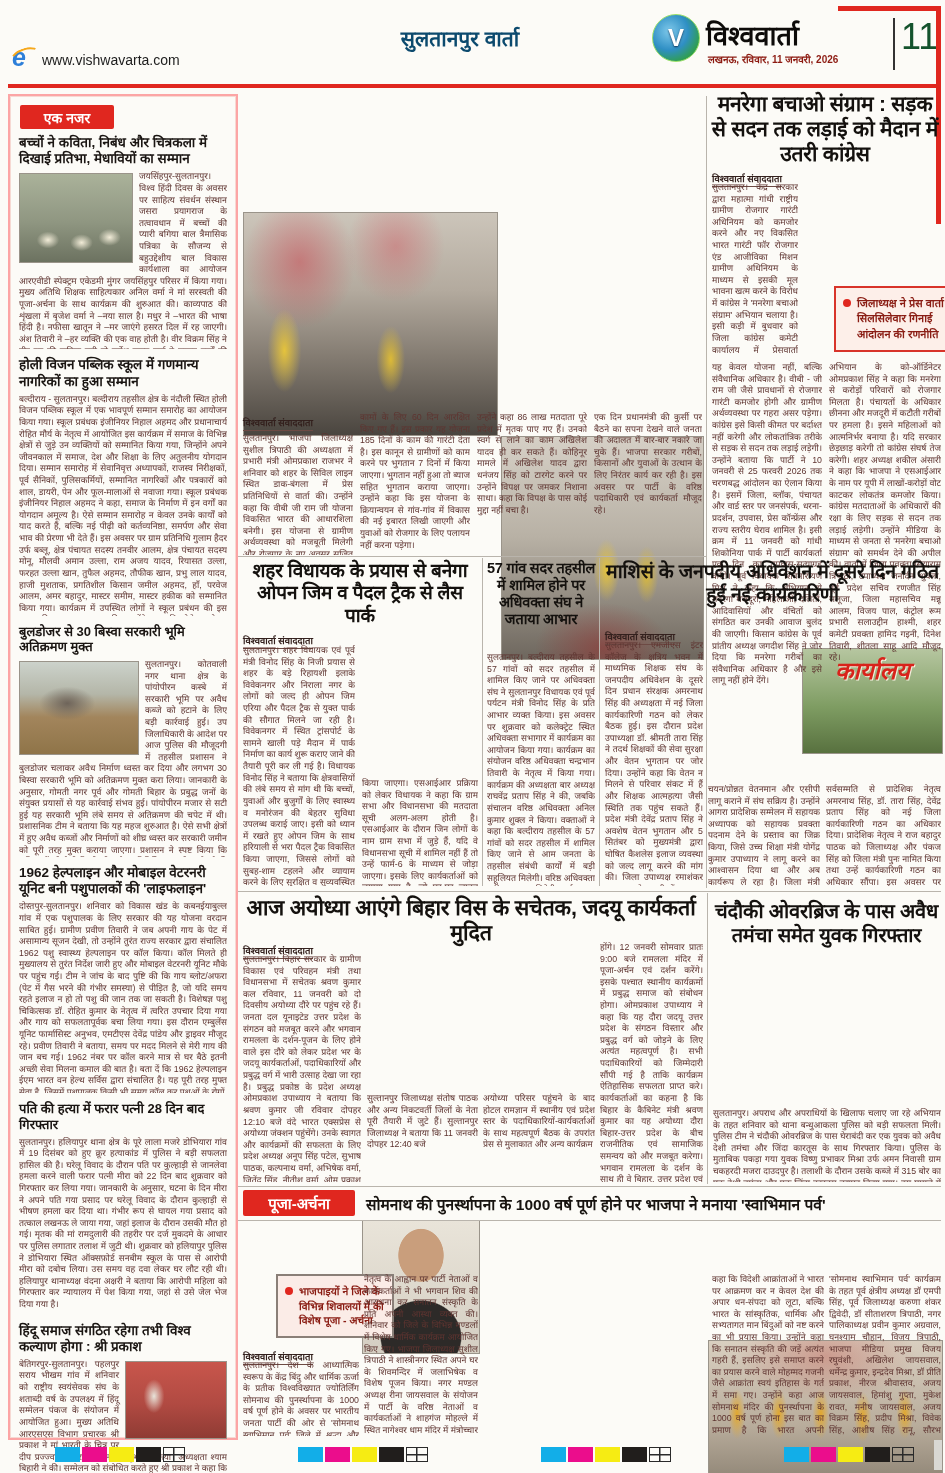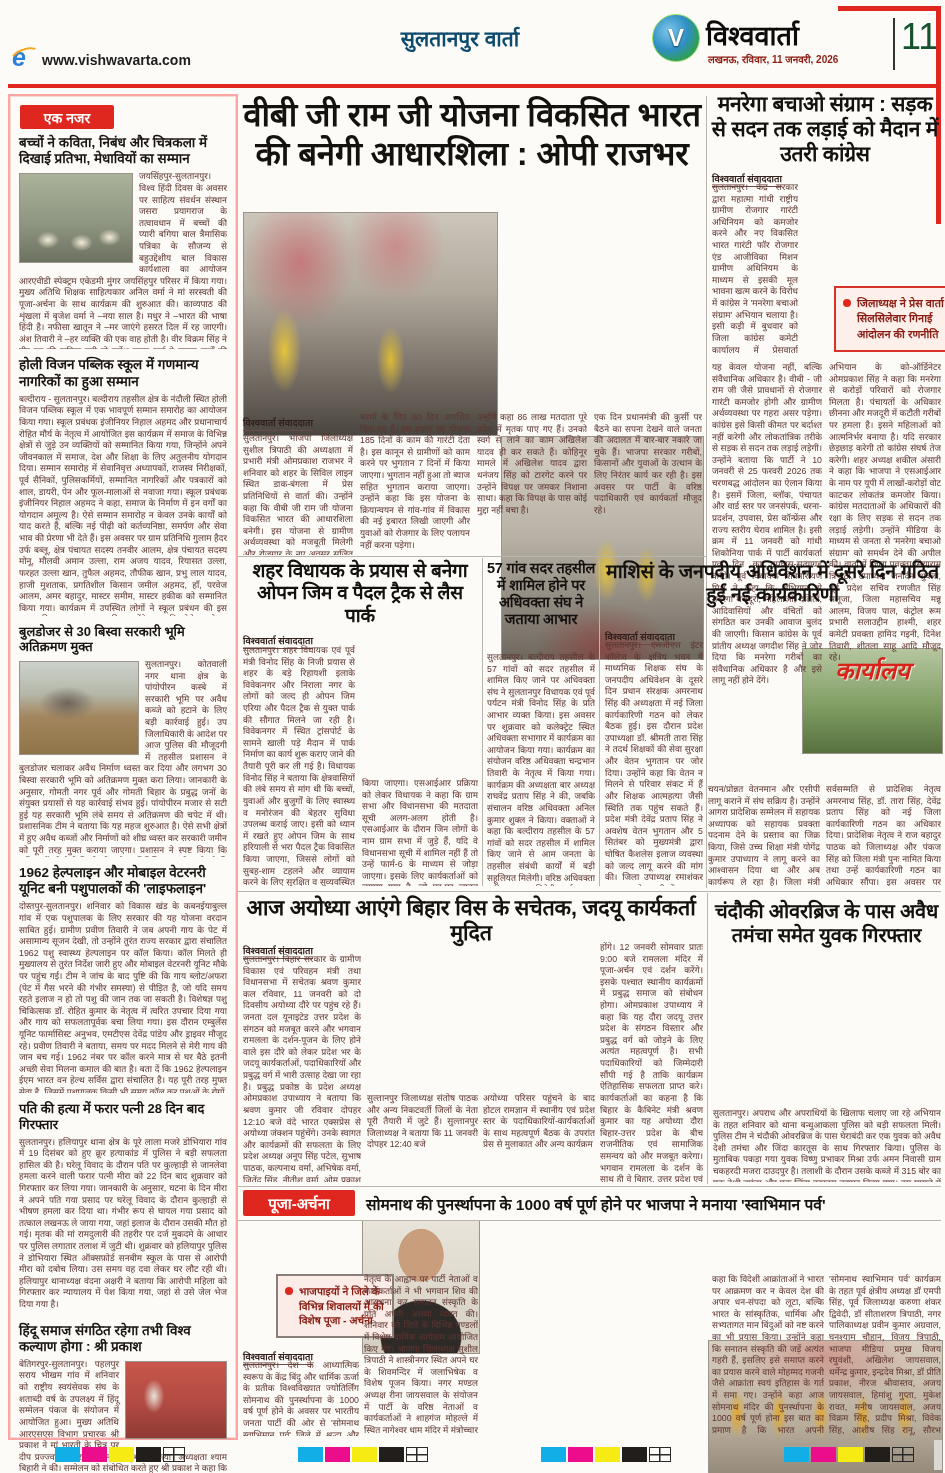--- a/index.html
+++ b/index.html
@@ -74,21 +74,21 @@
     background:radial-gradient(circle at 35% 35%,#7ec8ea 0%,#2f8fc4 45%,#2f9e4f 75%,#1c6d38 100%);
     display:flex;align-items:center;justify-content:center;border:1px solid #9adf6a;}
   .logo span{color:#fff;font-weight:bold;font-size:24px;text-shadow:0 1px 2px #135;}
 </style>
 </head>
 <body>
 
 <div class="page">
 
   <div class="abs eic" style="left:12px;top:44px;"><span class="e">e</span></div>
-  <div class="abs" style="left:42px;top:52px;font-weight:bold;font-size:14px;color:#1d1d1d;">www.vishwavarta.com</div>
+  <div class="abs" style="left:42px;top:52px;font-weight:normal;font-size:14px;color:#1d1d1d;">www.vishwavarta.com</div>
   <div class="abs" style="left:300px;top:24px;width:320px;font-size:21px;font-weight:bold;text-align:center;color:#0c4a6e;">सुलतानपुर वार्ता</div>
   <div class="abs logo" style="left:652px;top:14px;">
     <span>V</span>
   </div>
   <div class="abs" style="left:706px;top:16px;font-size:27px;font-weight:bold;color:#0d0b09;">विश्ववार्ता</div>
   <div class="abs" style="left:708px;top:52px;font-size:10px;font-weight:bold;color:#8d1b12;">लखनऊ, रविवार, 11 जनवरी, 2026</div>
   <div class="abs" style="left:893px;top:18px;width:2px;height:52px;background:#333;"></div>
   <div class="abs" style="left:901px;top:16px;font-size:36px;font-weight:normal;color:#14532d;">11</div>
   <div class="abs redrule" style="left:838px;top:6px;width:103px;height:5px;"></div>
   <div class="abs redrule" style="left:936px;top:6px;width:5px;height:218px;"></div>
@@ -126,21 +126,20 @@
       </div>
 
       <div class="hl-left" style="font-size:13.5px;margin-top:8px;">हिंदू समाज संगठित रहेगा तभी विश्व कल्याण होगा : श्री प्रकाश</div>
       <div class="bd" style="height:118px;margin-top:4px;">
         <span class="photo ph-samm" style="float:right;width:100px;height:76px;margin:2px 0 2px 6px;display:block;"></span>
         <span>बेतिगरपुर-सुलतानपुर। पहलपुर सराय भीखम गांव में शनिवार को राष्ट्रीय स्वयंसेवक संघ के शताब्दी वर्ष के उपलक्ष्य में हिंदू सम्मेलन पंकज के संयोजन में आयोजित हुआ। मुख्य अतिथि आरएसएस विभाग प्रचारक श्री प्रकाश ने मां भारती के चित्र पर दीप प्रज्ज्वलित कर सम्मेलन का शुभारंभ किया। अध्यक्षता श्याम बिहारी ने की। सम्मेलन को संबोधित करते हुए श्री प्रकाश ने कहा कि कोई भी जातियों की वजह से नहीं पूजा जाता है, अच्छे कर्म करने वालों को हमेशा पूजा जाता है, इसलिए अच्छे कर्म करने चाहिए। उन्होंने आगे कहा की समस्त हिन्दू जाति एकजुट रहेगा तभी विश्व का कल्याण होगा। कहा की जिस दिन समाज पंथपरिवर्तन को पूर्ण रूप से आत्मसात कर लेगा, उस दिन भारत विश्वगुरु बनेगा और देश पूरी दुनिया में अपनी पहचान से जाना जाएगा। साथ ही समाज में समरसता और आपसी सौहार्द बनाए रखने पर विशेष बल दिया। सम्मेलन में कौशलेश सिंह, कपिलदेव यादव, अवधेश सिंह, विपिन सिंह, आजाद सिंह, विनोद, बंशीलाल, छोटेलाल, भागीरथी वर्मा, सहित बड़ी संख्या में लोग मौजूद रहे।</span>
       </div>
     </div>
   </div>
 
-  <div class="abs hl" style="left:240px;top:96px;width:464px;font-size:33px;">वीबी जी राम जी योजना विकसित भारत की बनेगी आधारशिला : ओपी राजभर</div>
   <div class="abs photo ph-lead-a" style="left:243px;top:186px;width:253px;height:222px;"></div>
   <div class="abs photo ph-lead-b" style="left:501px;top:186px;width:201px;height:222px;"></div>
   <div class="abs" style="left:243px;top:412px;width:110px;height:142px;">
     <span class="byline">विश्ववार्ता संवाददाता</span>
     <div class="bd" style="height:122px;margin-top:2px;">सुलतानपुर। भाजपा जिलाध्यक्ष सुशील त्रिपाठी की अध्यक्षता में प्रभारी मंत्री ओमप्रकाश राजभर ने शनिवार को शहर के सिविल लाइन स्थित डाक-बंगला में प्रेस प्रतिनिधियों से वार्ता की। उन्होंने कहा कि वीबी जी राम जी योजना विकसित भारत की आधारशिला बनेगी। इस योजना से ग्रामीण अर्थव्यवस्था को मजबूती मिलेगी और रोजगार के नए अवसर सृजित होंगे।</div>
   </div>
   <div class="abs bd" style="left:360px;top:412px;width:110px;height:142px;">कामों के लिए 60 दिन आरक्षित किए गए हैं। इस प्रकार यह योजना 185 दिनों के काम की गारंटी देता है। इस कानून से ग्रामीणों को काम करने पर भुगतान 7 दिनों में किया जाएगा। भुगतान नहीं हुआ तो ब्याज सहित भुगतान कराया जाएगा। उन्होंने कहा कि इस योजना के क्रियान्वयन से गांव-गांव में विकास की नई इबारत लिखी जाएगी और युवाओं को रोजगार के लिए पलायन नहीं करना पड़ेगा।</div>
   <div class="abs bd" style="left:477px;top:412px;width:110px;height:142px;">उन्होंने कहा 86 लाख मतदाता पूरे प्रदेश में मृतक पाए गए हैं। उनको स्वर्ग से लाने का काम अखिलेश यादव ही कर सकते हैं। कोहिनूर मामले में अखिलेश यादव द्वारा धनंजय सिंह को टारगेट करने पर उन्होंने विपक्ष पर जमकर निशाना साधा। कहा कि विपक्ष के पास कोई मुद्दा नहीं बचा है।</div>
   <div class="abs bd" style="left:594px;top:412px;width:108px;height:142px;">एक दिन प्रधानमंत्री की कुर्सी पर बैठने का सपना देखने वाले जनता की अदालत में बार-बार नकारे जा चुके हैं। भाजपा सरकार गरीबों, किसानों और युवाओं के उत्थान के लिए निरंतर कार्य कर रही है। इस अवसर पर पार्टी के वरिष्ठ पदाधिकारी एवं कार्यकर्ता मौजूद रहे।</div>
 

